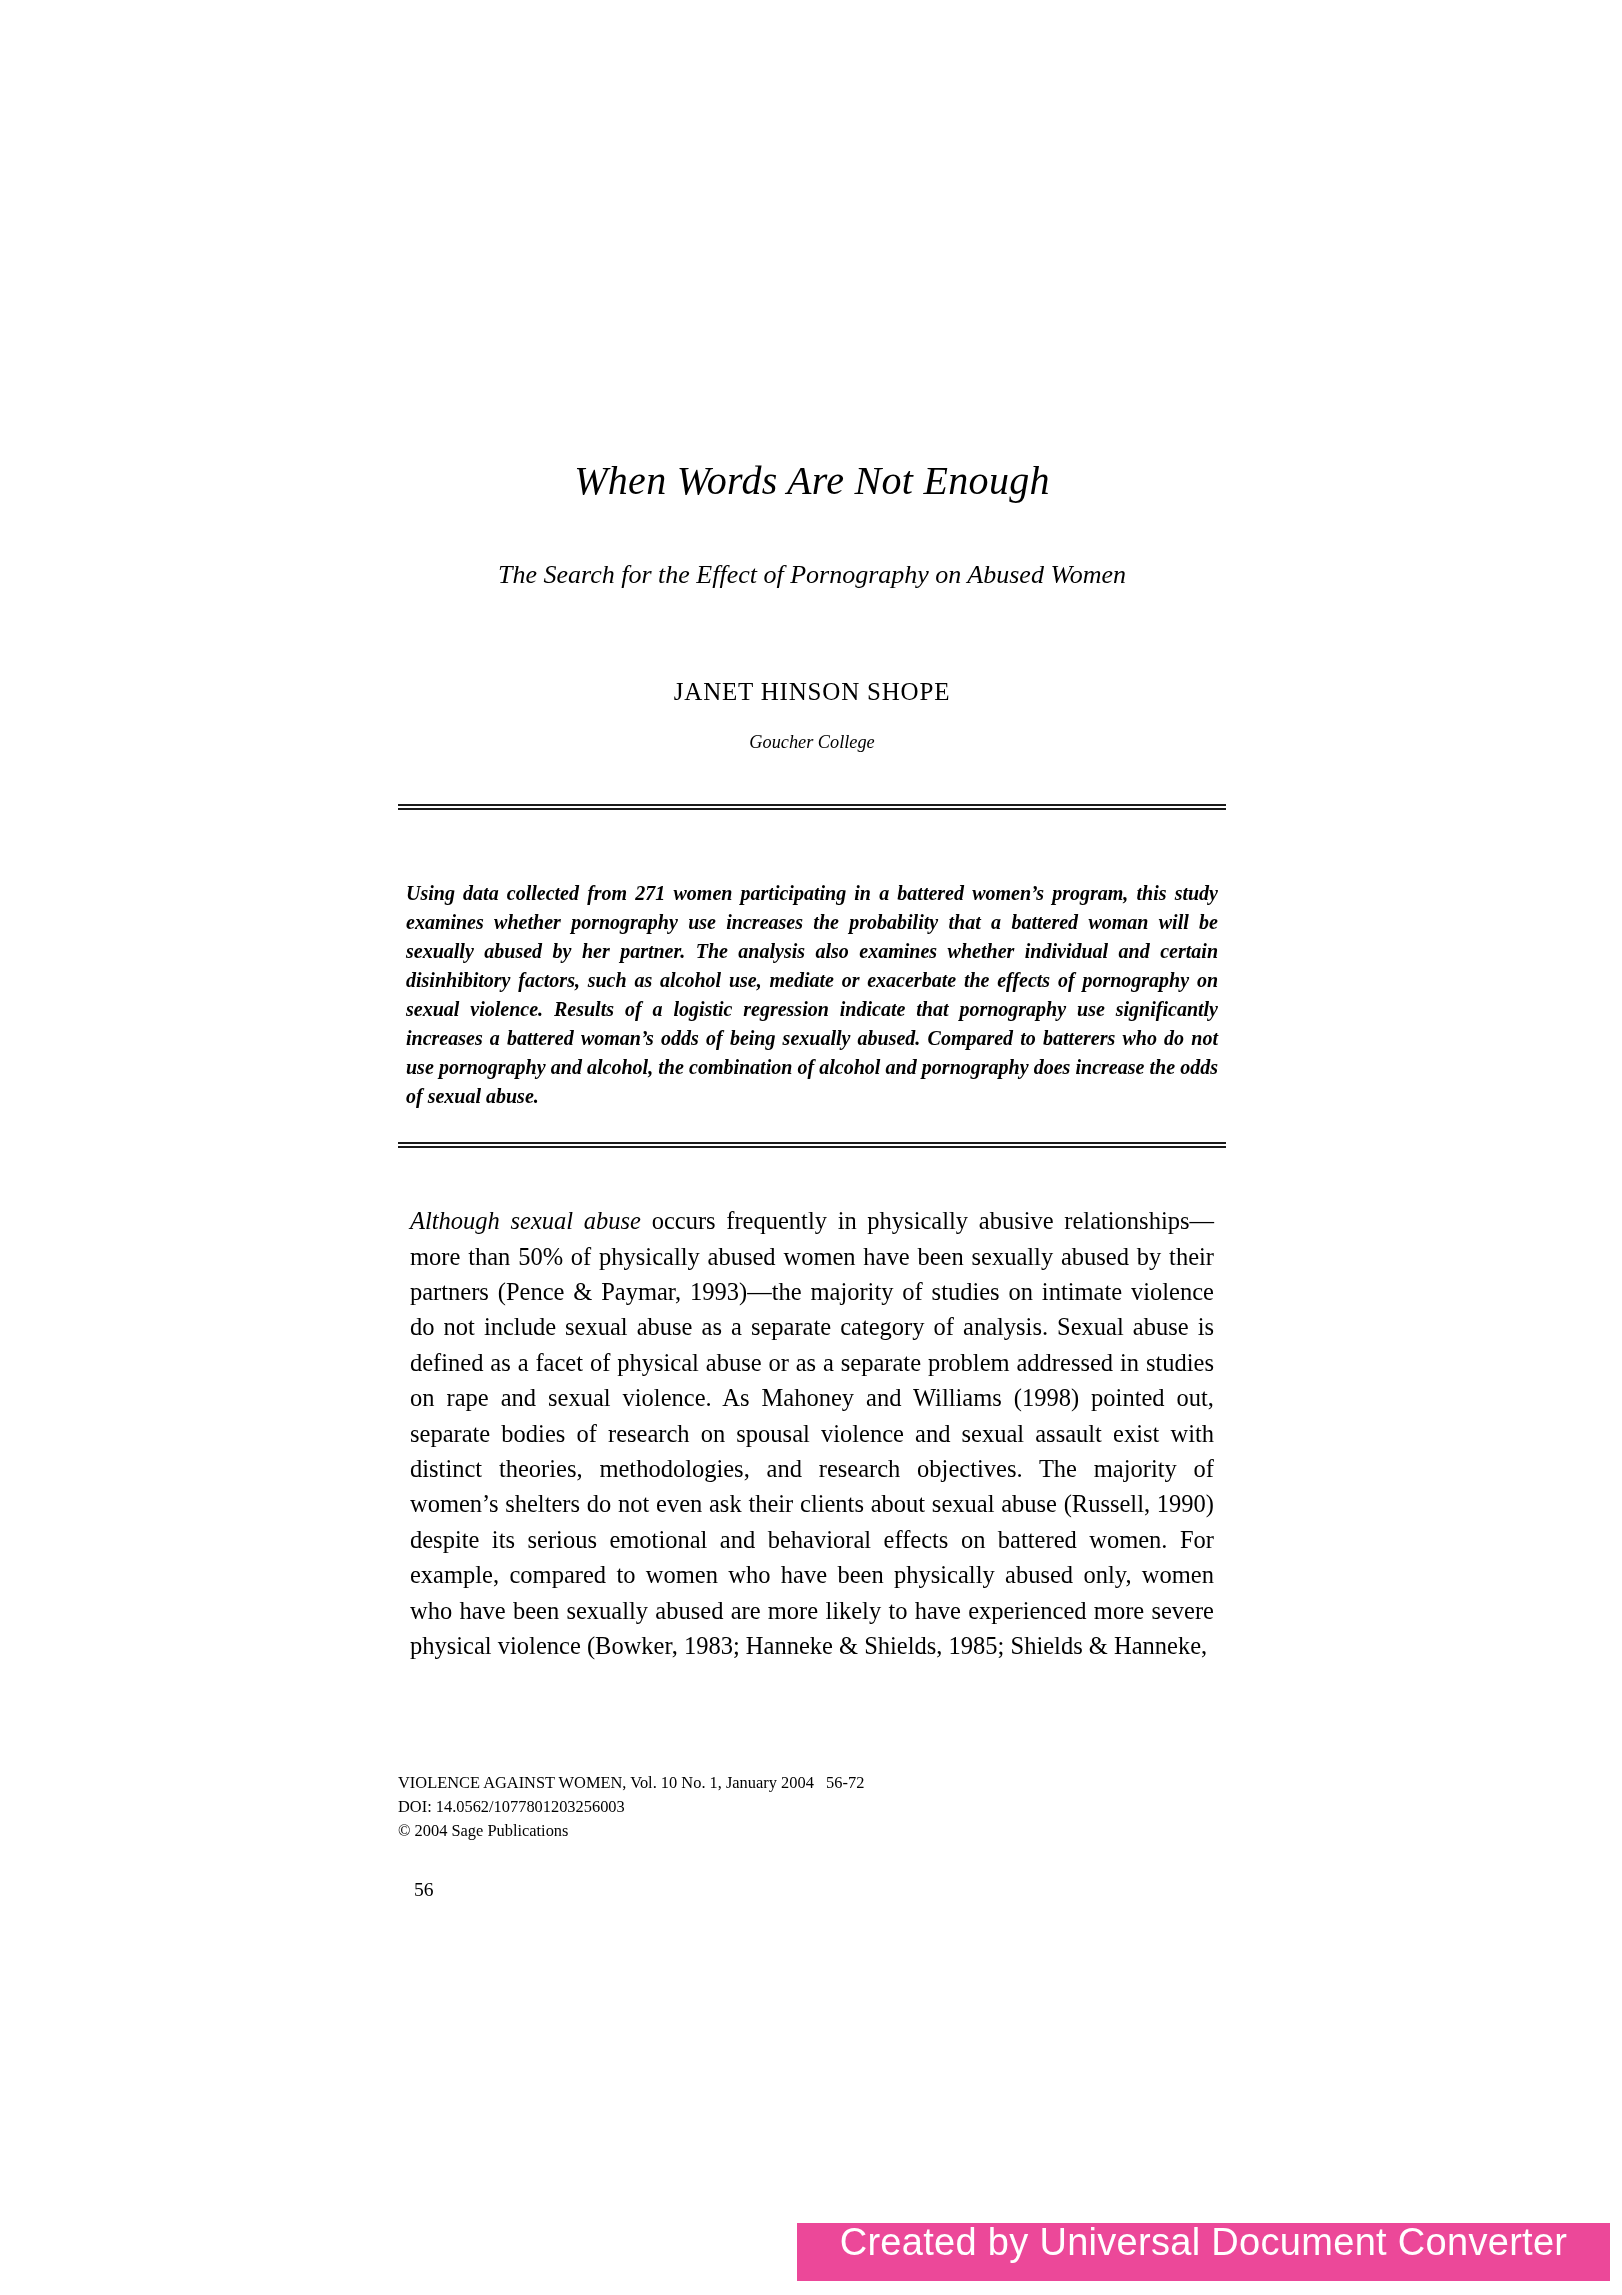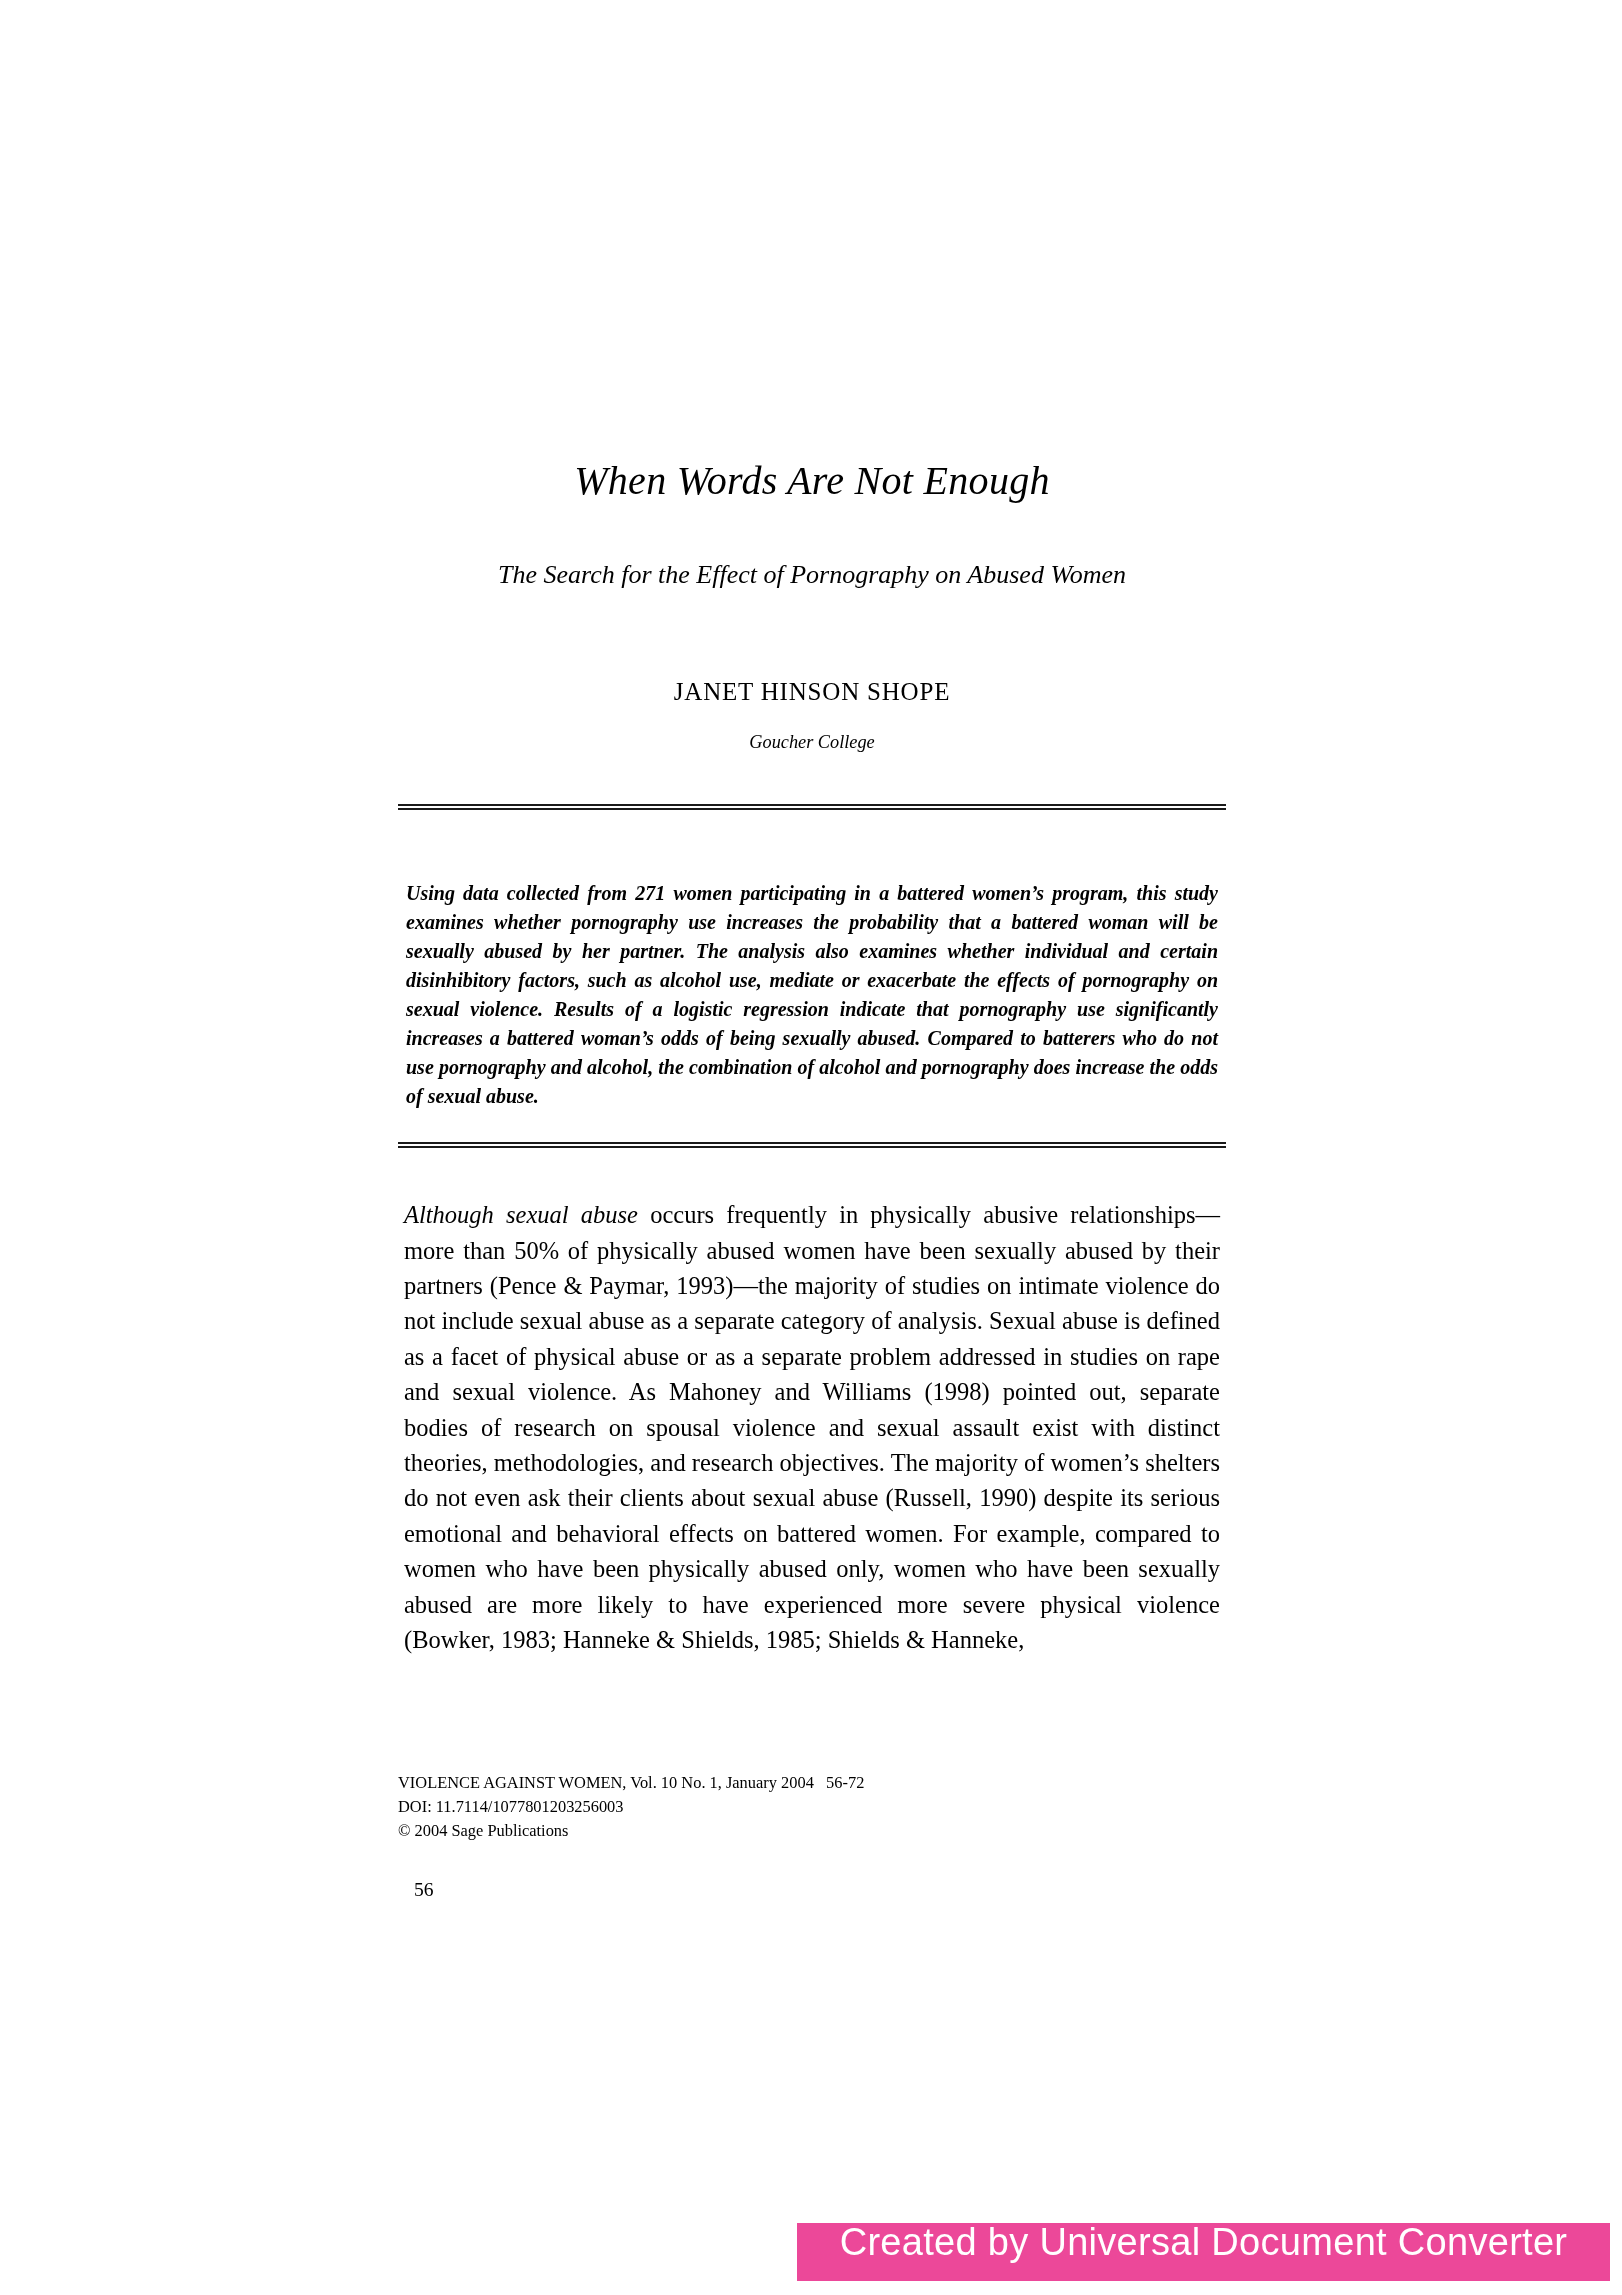--- a/index.html
+++ b/index.html
@@ -104,21 +104,21 @@
   .keywords .kw-list {
     font-style: italic;
     font-weight: normal;
   }
 
   .body-text {
     font-size: 24.5px;
     line-height: 1.445;
     text-align: justify;
     text-justify: inter-word;
-    margin: 6px;
+    margin: 12px;
     padding-top: 43px;
     hyphens: none;
   }
   .body-text .lead {
     font-style: italic;
   }
 
   
   .footer {
     position: absolute;
@@ -183,21 +183,21 @@
     <div class="rule rule-bottom"></div>
 
     <p class="body-text">
       <span class="lead">Although sexual abuse</span><span> occurs frequently in physically abusive relationships—more than 50% of physically abused women have been sexually abused by their partners (Pence &amp; Paymar, 1993)—the majority of studies on intimate violence do not include sexual abuse as a separate category of analysis. Sexual abuse is defined as a facet of physical abuse or as a separate problem addressed in studies on rape and sexual violence. As Mahoney and Williams (1998) pointed out, separate bodies of research on spousal violence and sexual assault exist with distinct theories, methodologies, and research objectives. The majority of women’s shelters do not even ask their clients about sexual abuse (Russell, 1990) despite its serious emotional and behavioral effects on battered women. For example, compared to women who have been physically abused only, women who have been sexually abused are more likely to have experienced more severe physical violence (Bowker, 1983; Hanneke &amp; Shields, 1985; Shields &amp; Hanneke,</span>
     </p>
 
   </div>
 
   <div class="footer">
     <p class="footer-line">VIOLENCE AGAINST WOMEN, Vol. 10 No. 1, January 2004   56-72</p>
-    <p class="footer-line">DOI: 11.7114/1077801203256003</p>
+    <p class="footer-line">DOI: 14.0562/1077801203256003</p>
     <p class="footer-line">© 2004 Sage Publications</p>
     <p class="page-number">56</p>
   </div>
 
   <div class="watermark">
     <span class="watermark-text">Created by Universal Document Converter</span>
   </div>
 
 </div>
 

